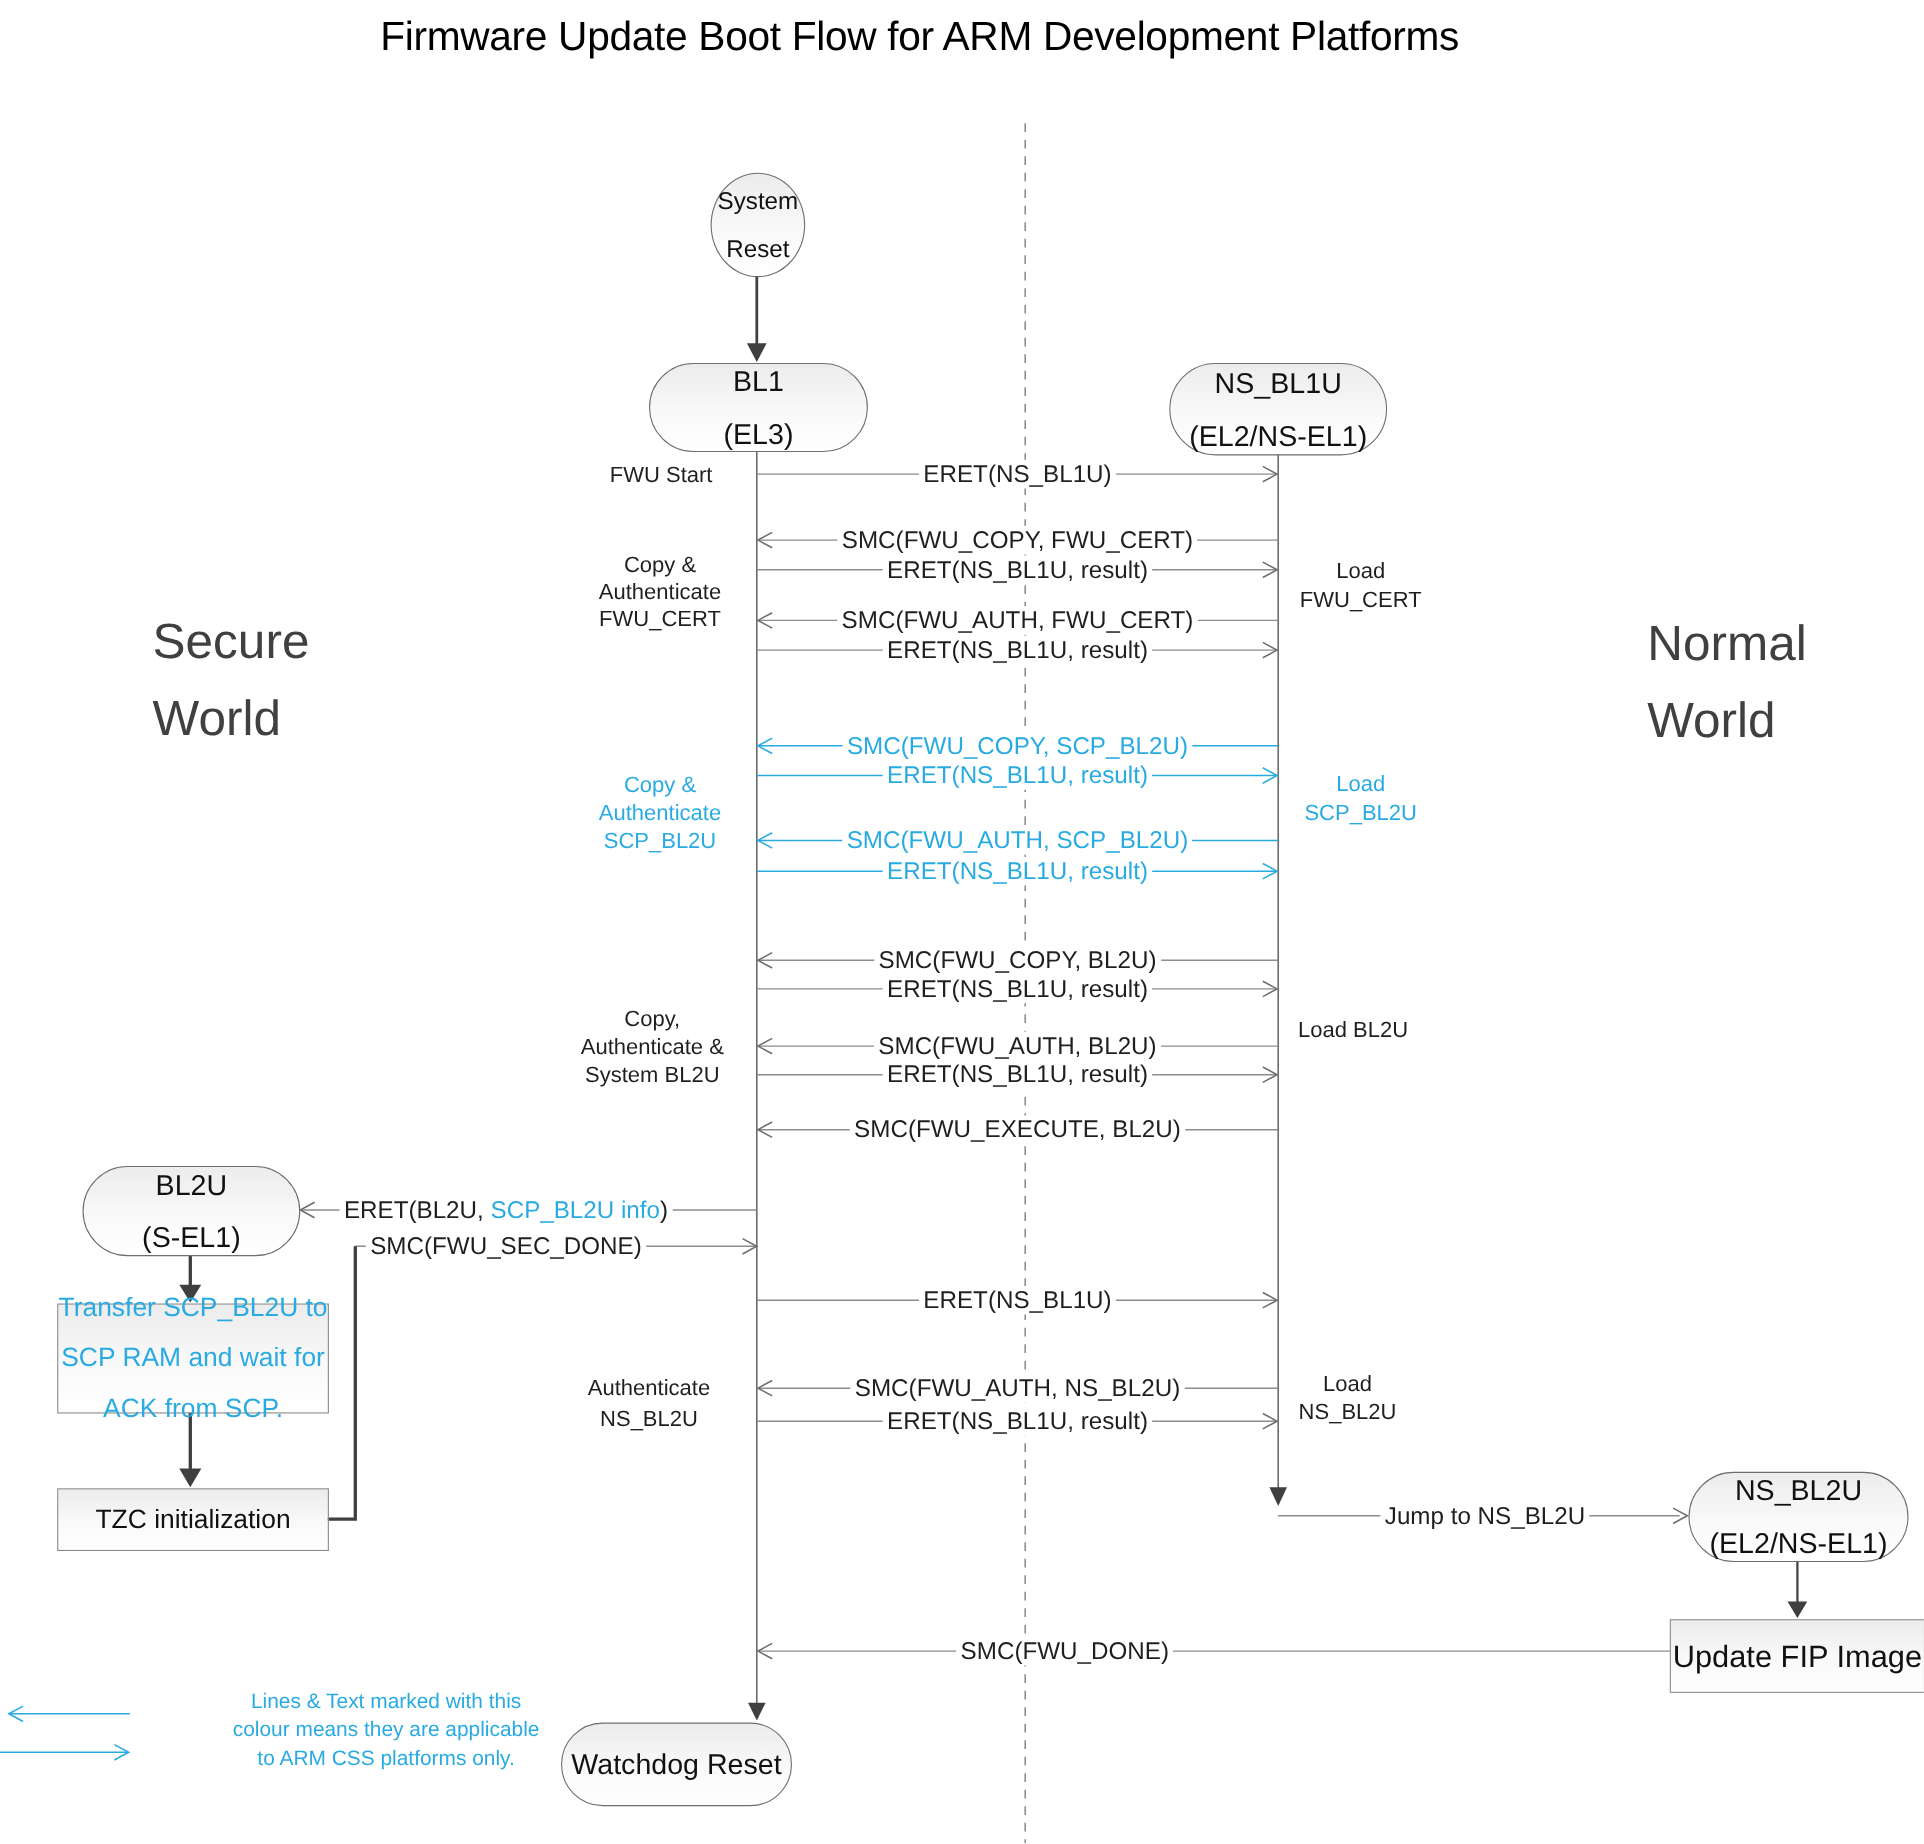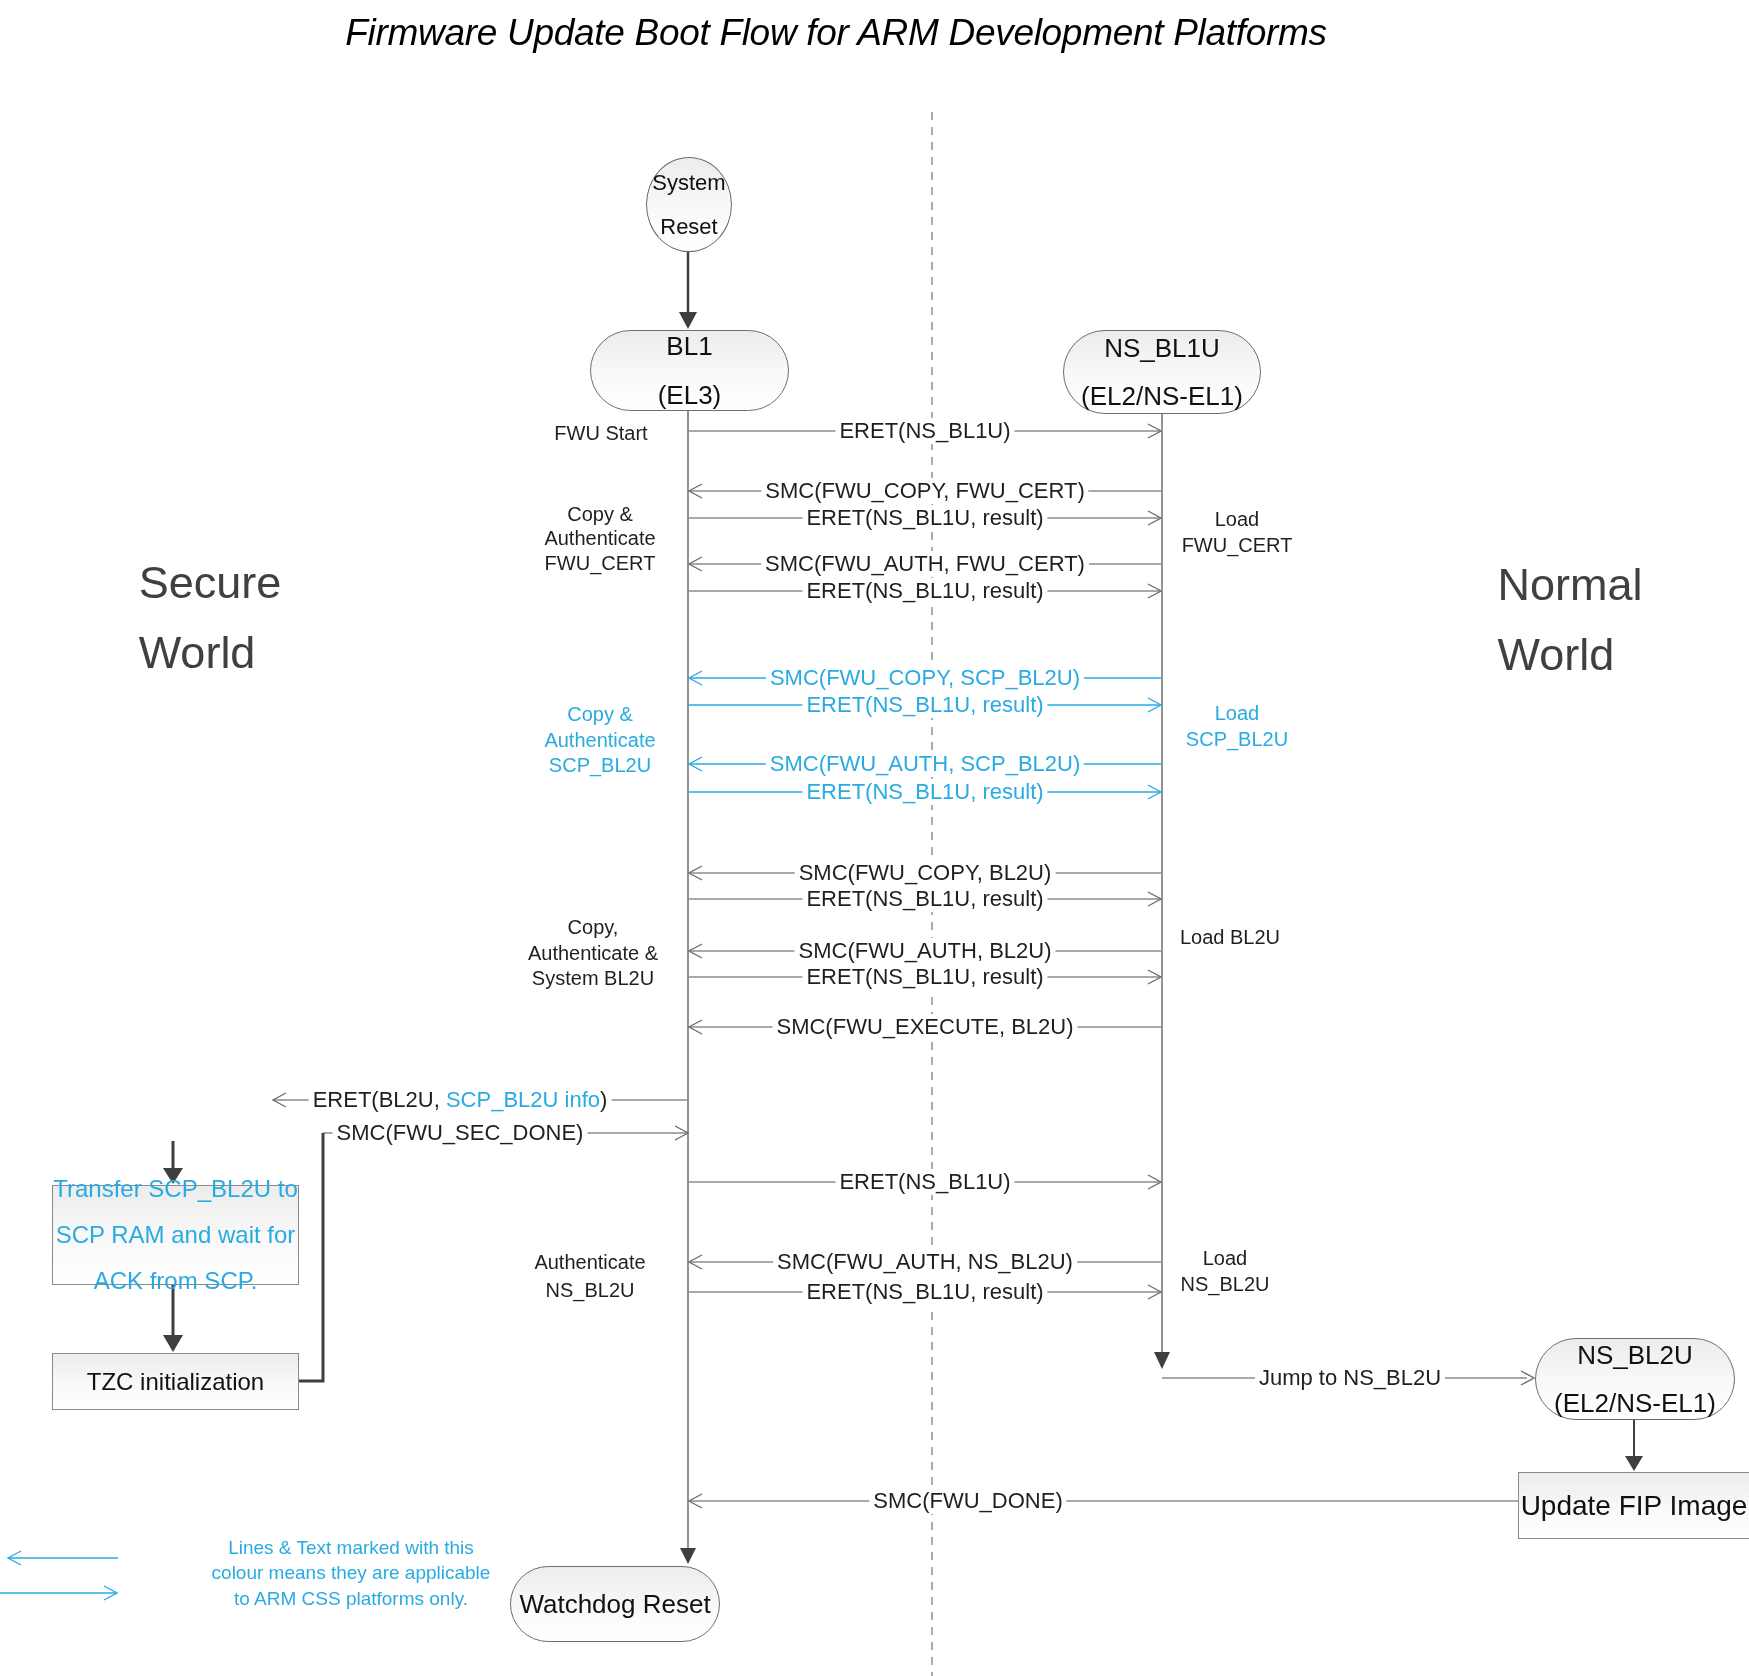--- a/index.html
+++ b/index.html
@@ -133,21 +133,21 @@
 
     <line x1="173" y1="1284" x2="173" y2="1337" stroke="#3f3f3f" stroke-width="3"></line>
     <polygon points="163,1335 183,1335 173,1352" fill="#3f3f3f"></polygon>
 
     <line x1="9" y1="1558" x2="118" y2="1558" stroke="#29abe2" stroke-width="1.4"></line>
     <path d="M 21 1551 L 8 1558 L 21 1565" fill="none" stroke="#29abe2" stroke-width="1.4"></path>
     <line x1="0" y1="1593" x2="116" y2="1593" stroke="#29abe2" stroke-width="1.4"></line>
     <path d="M 104 1586 L 117 1593 L 104 1600" fill="none" stroke="#29abe2" stroke-width="1.4"></path>
   </svg>
 
-  <div class="title" style="left:836px;top:12px;font-style:italic;">Firmware Update Boot Flow for ARM Development Platforms</div>
+  <div class="title" style="left:836px;top:12px;">Firmware Update Boot Flow for ARM Development Platforms</div>
 
   <div class="world" style="left:210px;top:618px;">
     <div>Secure</div>
     <div>World</div>
   </div>
   <div class="world" style="left:1570px;top:620px;">
     <div>Normal</div>
     <div>World</div>
   </div>
 
@@ -159,20 +159,24 @@
   <div class="node stadium" style="left:590px;top:330px;width:197px;height:79px;">
     <div class="t">BL1</div>
     <div class="t">(EL3)</div>
   </div>
 
   <div class="node stadium" style="left:1063px;top:330px;width:196px;height:82px;">
     <div class="t">NS_BL1U</div>
     <div class="t">(EL2/NS-EL1)</div>
   </div>
 
+  <div class="node stadium" style="left:75px;top:1060px;width:196px;height:80px;">
+    <div class="t">BL2U</div>
+    <div class="t">(S-EL1)</div>
+  </div>
 
   <div class="node rect" style="left:52px;top:1185px;width:245px;height:98px;">
     <div class="t-box css-blue">Transfer SCP_BL2U to</div>
     <div class="t-box css-blue">SCP RAM and wait for</div>
     <div class="t-box css-blue">ACK from SCP.</div>
   </div>
 
   <div class="node rect" style="left:52px;top:1353px;width:245px;height:55px;">
     <div class="t-box">TZC initialization</div>
   </div>

